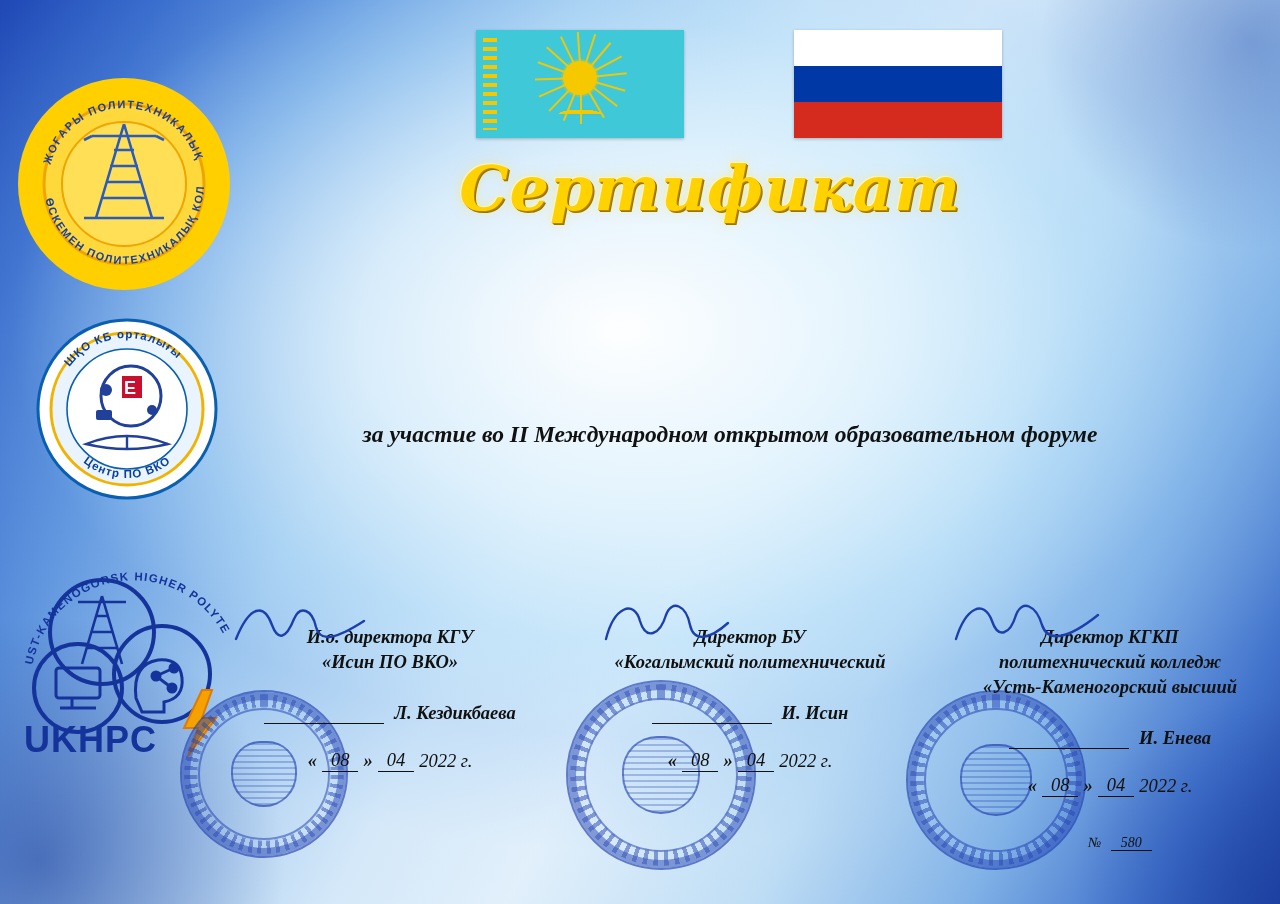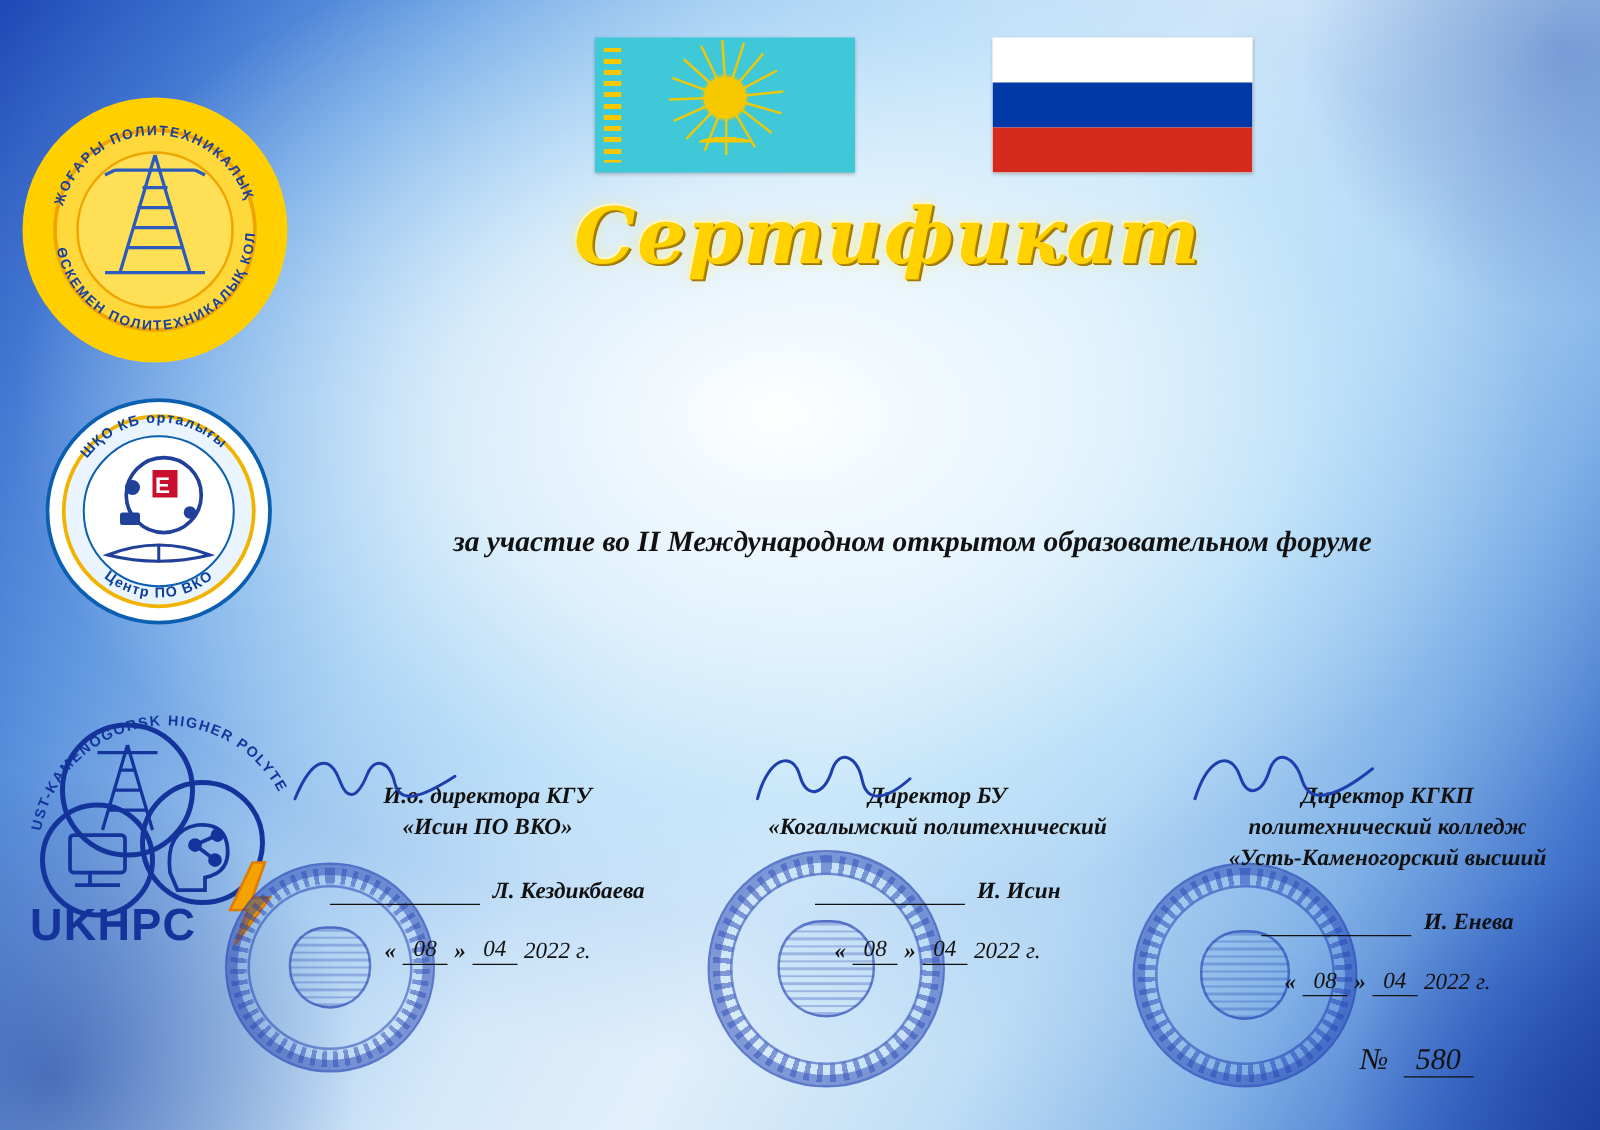--- a/index.html
+++ b/index.html
@@ -101,21 +101,21 @@
   .sig-rule { width: 120px; border-bottom: 1.6px solid #111; height: 20px; }
   .sig-name { font-size: 18.5px; font-weight: bold; font-style: italic; color: #111; white-space: nowrap; }
   .date-row {
     margin-top: 26px; display: flex; align-items: flex-end; justify-content: center; gap: 5px;
     font-size: 18.5px; font-style: italic; font-weight: bold; color: #111;
   }
   .date-row .num { border-bottom: 1.6px solid #111; padding: 0 9px; font-weight: normal; font-style: italic; }
   .date-row .plain { font-weight: normal; font-style: italic; }
   .number-row {
     position: absolute; top: 835px; left: 1088px;
-    font-size: 24px; font-style: italic; color: #111;
+    font-size: 14px; font-style: italic; color: #111;
   }
   .number-row .nval { border-bottom: 1.6px solid #111; padding: 0 10px; margin-left: 6px; }
 
   
   .scribble { position: absolute; pointer-events: none; }
 
   
   .stamp {
     position: absolute; border-radius: 50%;
     border: 2.5px solid rgba(30,60,175,0.75);

